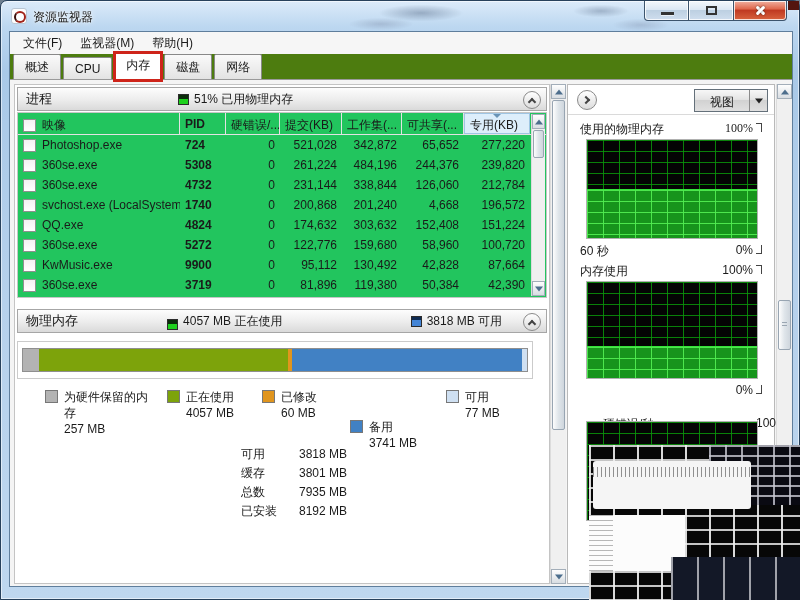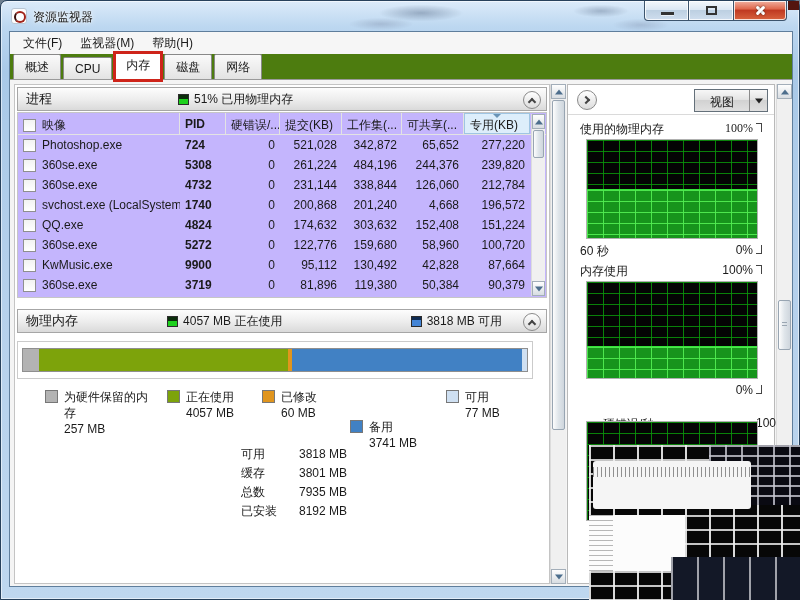--- a/index.html
+++ b/index.html
@@ -63,21 +63,21 @@
   .meter-icon { width:11px; height:11px; border:1px solid #2c2c2c;
     background:linear-gradient(180deg,#0b2d0b 0 48%,#1ed11e 48%); }
   .meter-icon.blue { background:linear-gradient(180deg,#0e2b52 0 28%,#4485d6 28%); }
   .collapse-btn { position:absolute; right:5px; top:3px; width:18px; height:18px; border-radius:50%;
     border:1px solid #8a8a8a; background:linear-gradient(180deg,#fff,#dcdcdc); }
   .chev { position:absolute; left:5px; top:7px; width:6px; height:6px;
     border-left:2px solid #444; border-top:2px solid #444; transform:rotate(45deg); }
 
   
   .process-table { position:absolute; left:2px; top:27px; width:530px; height:186px;
-    border:1px solid #c6c6c6; background:#c4b5fd; }
+    border:1px solid #c6c6c6; background:#22c55e; }
   .t-head { display:flex; height:22px; border-bottom:1px solid #e3e3e3; }
   .t-head .cell { border-right:1px solid #e3e3e3; padding:4px 5px 0; white-space:nowrap; overflow:hidden; }
   .t-row { display:flex; height:20px; align-items:center; }
   .t-row .cell { padding:0 5px; white-space:nowrap; overflow:hidden; }
   .c0{width:162px; display:flex; align-items:center; gap:6px;}
   .c1{width:46px;font-weight:bold;} .c2{width:54px; text-align:right;} .c3{width:62px; text-align:right;}
   .c4{width:60px; text-align:right;} .c5{width:62px; text-align:right;} .c6{width:66px; text-align:right;}
   .t-head .c1,.t-head .c2,.t-head .c3,.t-head .c4,.t-head .c5,.t-head .c6 { text-align:left; }
   .t-head .c6 { background:#ddeefb; border:1px solid #9fc5e3; position:relative; padding-top:3px; }
   .sort-arrow { position:absolute; left:50%; top:0; margin-left:-4px; width:0; height:0;
@@ -317,33 +317,33 @@
           <div class="t-row">
             <div class="cell c0">
                 <span class="cb"></span>
                 <span>360se.exe</span>
               </div>
             <div class="cell c1">3719</div>
               <div class="cell c2">0</div>
               <div class="cell c3">81,896</div>
               <div class="cell c4">119,380</div>
               <div class="cell c5">50,384</div>
-              <div class="cell c6">90,379</div>
+              <div class="cell c6">42,390</div>
           </div>
         </div>
         <div class="table-scrollbar sb-track">
           <div class="sb-btn sb-up" style="top:0;"></div>
           <div class="sb-thumb" style="top:16px; height:28px;"></div>
           <div class="sb-btn sb-down" style="bottom:0; top:auto;"></div>
         </div>
       </div>
 
       <div class="section-header" style="top:224px;">
         <span class="section-title">物理内存</span>
-        <span class="hdr-status" style="width:215px;">
+        <span class="hdr-status" style="width:215px;align-items:flex-end;">
           <span class="meter-icon"></span>
           <span>4057 MB 正在使用</span>
         </span>
         <span class="hdr-status">
           <span class="meter-icon blue"></span>
           <span>3818 MB 可用</span>
         </span>
         <div class="collapse-btn">
             <span class="chev"></span>
           </div>

